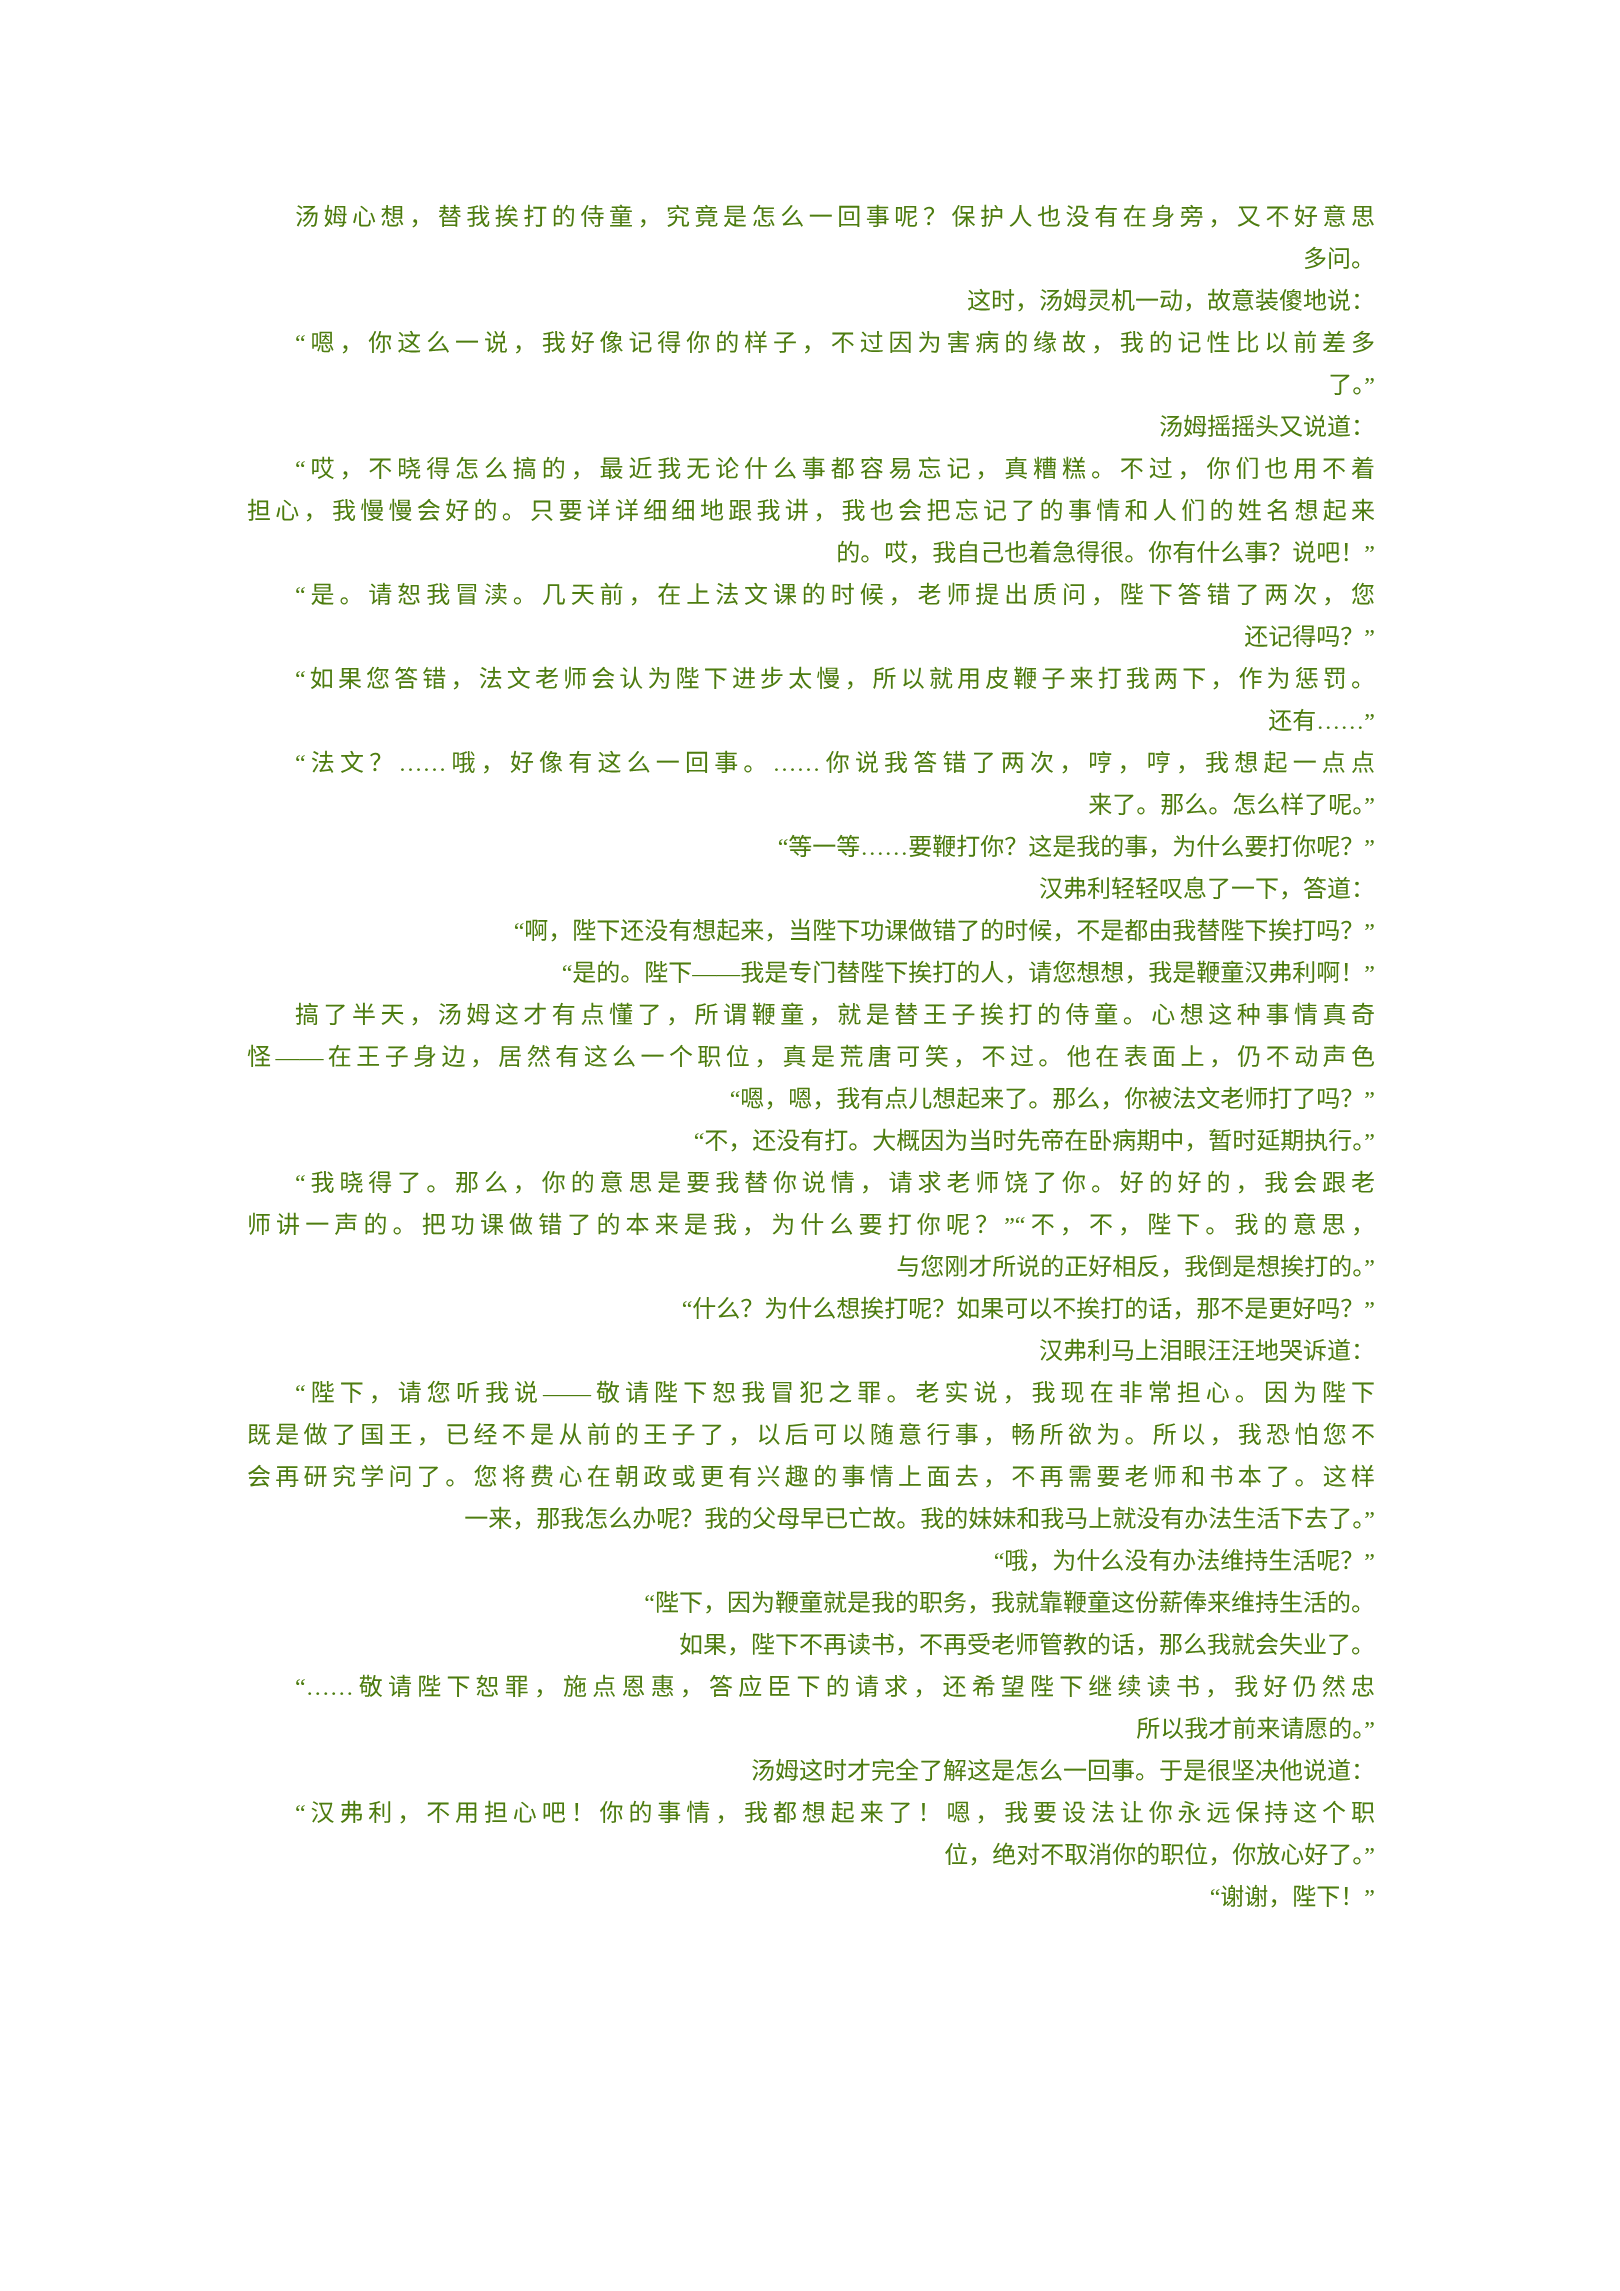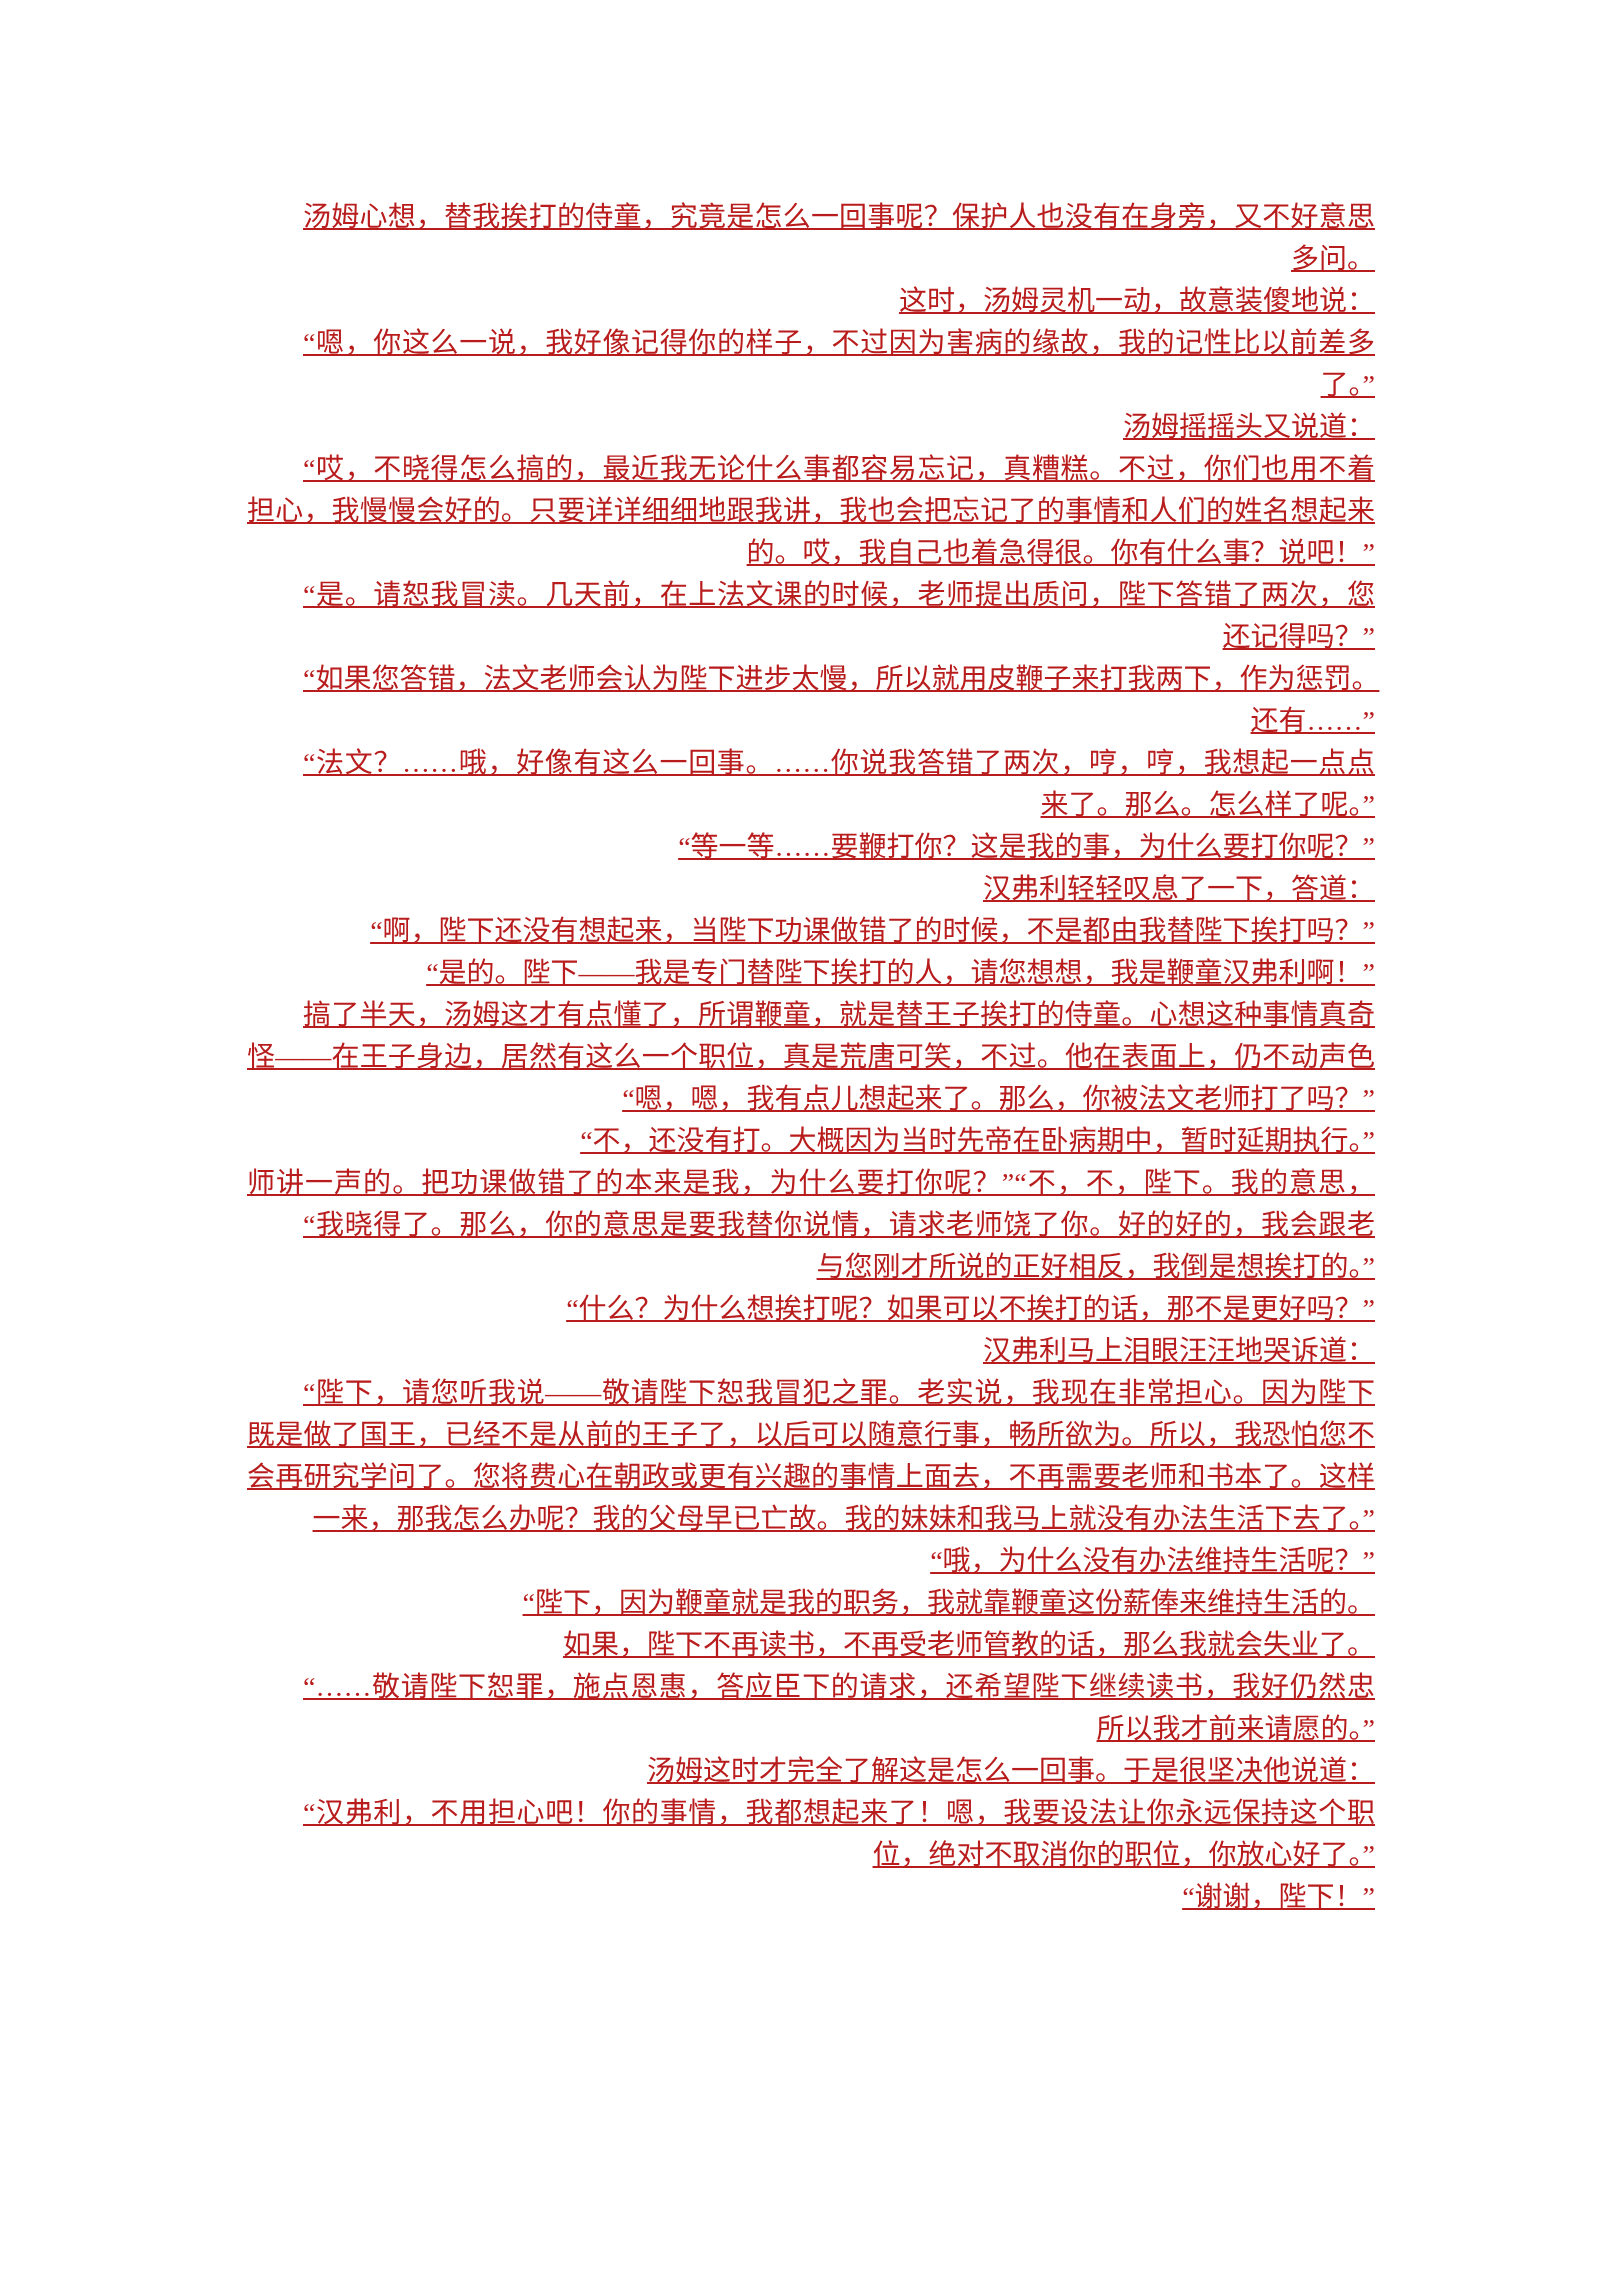--- a/index.html
+++ b/index.html
@@ -13,24 +13,23 @@
     height: 2292px;
     background: #ffffff;
     overflow: hidden;
     font-family: "Liberation Serif", "DejaVu Serif", serif;
   }
   .text-block {
     position: absolute;
     left: 247px;
     top: 196px;
     width: 1128px;
-    color: #b91c1c;
-    font-size: 28px;
+    color: #4d7c0f;
+    font-size: 24px;
     letter-spacing: 0;
-    text-decoration: underline;
   }
   .para {
     margin: 0;
     padding: 0;
   }
   .line {
     height: 42px;
     line-height: 42px;
     white-space: nowrap;
     text-justify: inter-character;
@@ -96,22 +95,22 @@
         <div class="line first full">搞了半天，汤姆这才有点懂了，所谓鞭童，就是替王子挨打的侍童。心想这种事情真奇</div>
         <div class="line full">怪——在王子身边，居然有这么一个职位，真是荒唐可笑，不过。他在表面上，仍不动声色</div>
       </div>
       <div class="para">
         <div class="line first">“嗯，嗯，我有点儿想起来了。那么，你被法文老师打了吗？”</div>
       </div>
       <div class="para">
         <div class="line first">“不，还没有打。大概因为当时先帝在卧病期中，暂时延期执行。”</div>
       </div>
       <div class="para">
+        <div class="line first full">“我晓得了。那么，你的意思是要我替你说情，请求老师饶了你。好的好的，我会跟老</div>
         <div class="line full">师讲一声的。把功课做错了的本来是我，为什么要打你呢？”“不，不，陛下。我的意思，</div>
-        <div class="line first full">“我晓得了。那么，你的意思是要我替你说情，请求老师饶了你。好的好的，我会跟老</div>
         <div class="line">与您刚才所说的正好相反，我倒是想挨打的。”</div>
       </div>
       <div class="para">
         <div class="line first">“什么？为什么想挨打呢？如果可以不挨打的话，那不是更好吗？”</div>
       </div>
       <div class="para">
         <div class="line first">汉弗利马上泪眼汪汪地哭诉道：</div>
       </div>
       <div class="para">
         <div class="line first full">“陛下，请您听我说——敬请陛下恕我冒犯之罪。老实说，我现在非常担心。因为陛下</div>

